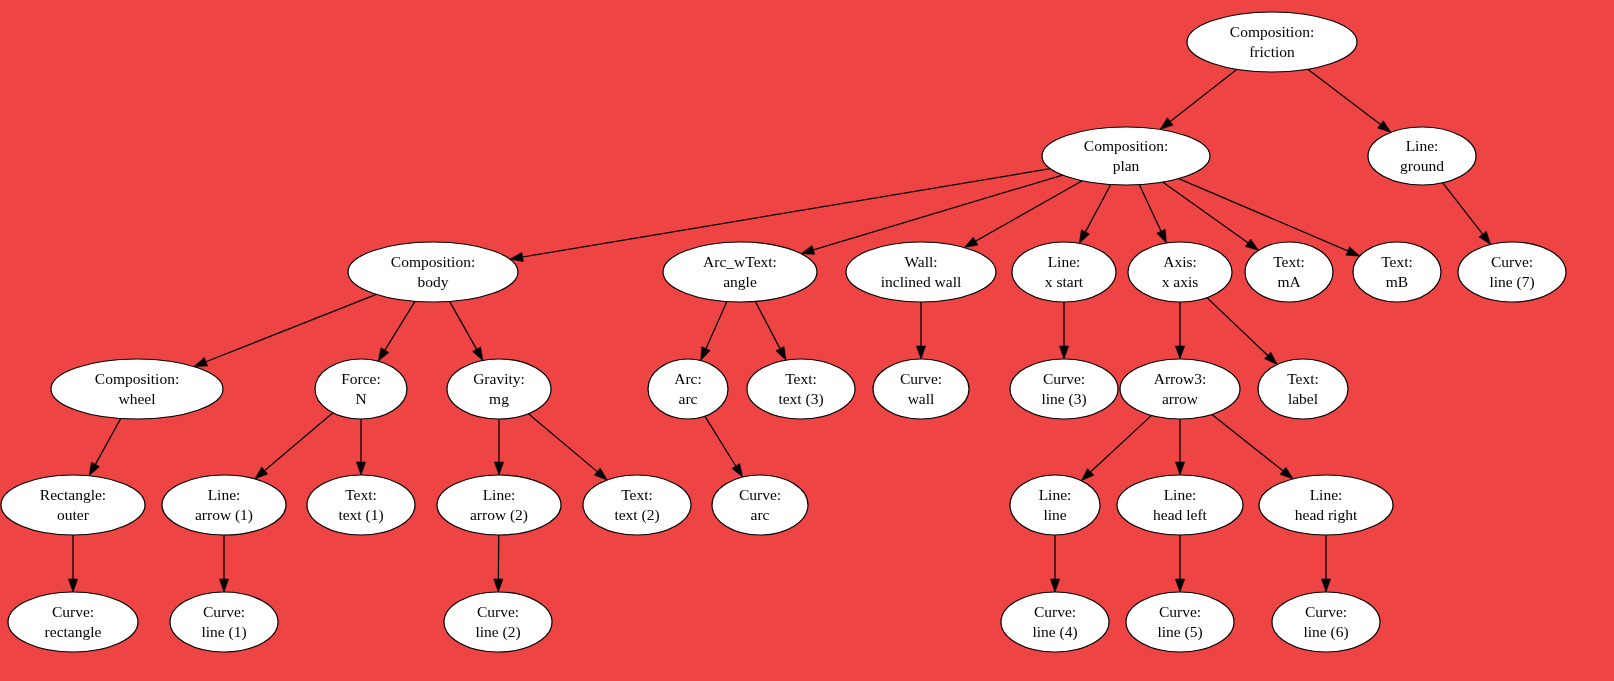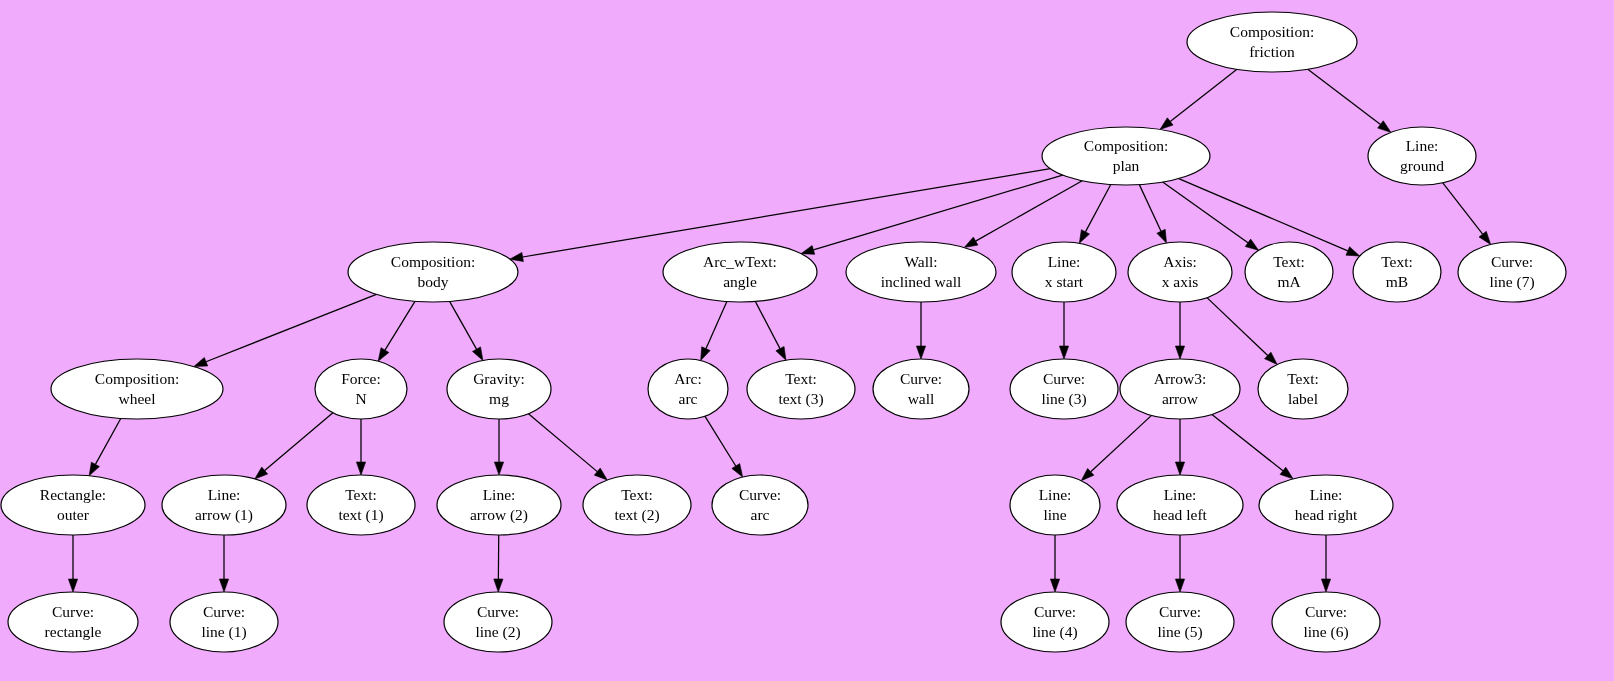--- a/index.html
+++ b/index.html
@@ -8,21 +8,21 @@
     padding: 0;
     background: #ffffff;
   }
   body {
     font-family: "Liberation Serif", "DejaVu Serif", serif;
   }
   #graph-root {
     position: relative;
     width: 1614px;
     height: 681px;
-    background: #f0abfc;
+    background: #ef4444;
     overflow: hidden;
   }
   svg#graph-canvas {
     position: absolute;
     left: 0;
     top: 0;
     width: 1614px;
     height: 681px;
     display: block;
   }

